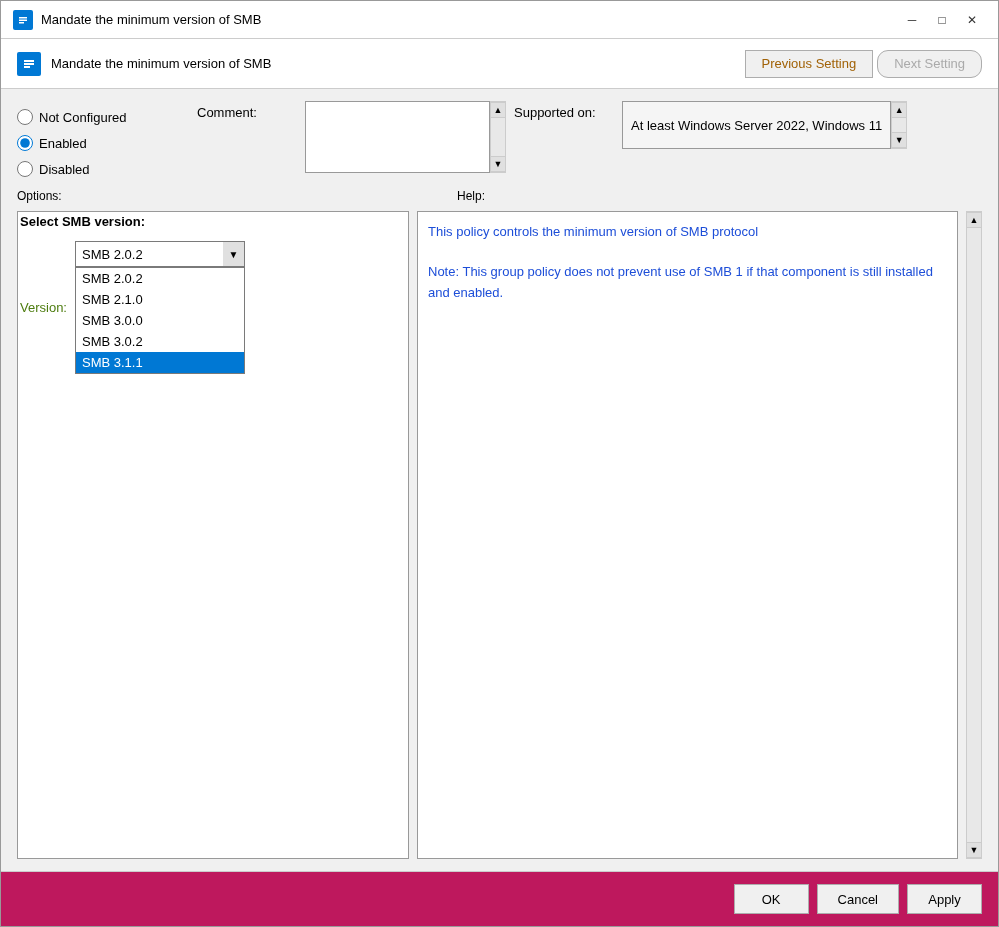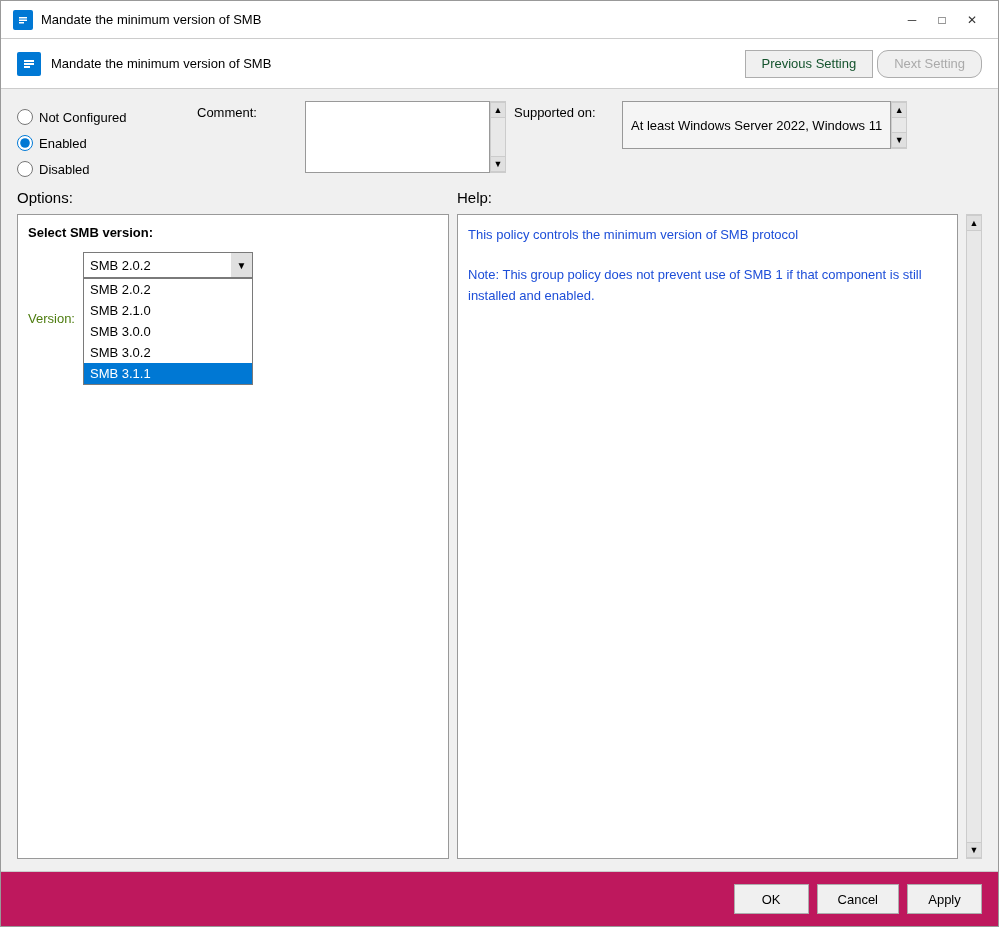--- a/index.html
+++ b/index.html
@@ -95,21 +95,21 @@
       display: flex;
       gap: 4px;
     }
     .nav-btn {
       padding: 4px 16px;
       border: 1px solid #adadad;
       background: #f0f0f0;
       cursor: pointer;
       font-size: 13px;
       height: 28px;
-      color: #14532d;
+      color: #a16207;
     }
     .nav-btn:disabled { color: #aaa; cursor: default; border-radius: 11px; }
 
     .content {
       flex: 1;
       display: flex;
       flex-direction: column;
       padding: 12px 16px;
       overflow: hidden;
     }
@@ -214,39 +214,39 @@
       background: #e8e8e8;
       width: 14px;
     }
 
     .section-labels {
       display: flex;
       gap: 0;
       margin-bottom: 8px;
     }
     .section-label {
-      font-size: 15px;
+      font-size: 12px;
       font-weight: normal;
       color: #000;
     }
     .section-label.left { width: 440px; }
     .section-label.right { flex: 1; }
 
     .panels-row {
       flex: 1;
       display: flex;
       gap: 8px;
       min-height: 0;
     }
 
     .options-panel {
-      width: 432px;
+      width: 392px;
       border: 1px solid #999;
       background: #fff;
-      padding: 10px;
+      padding: 2px;
       display: flex;
       flex-direction: column;
       flex-shrink: 0;
     }
     .options-title {
       font-size: 13px;
       font-weight: bold;
       margin-bottom: 12px;
       color: #000;
     }

